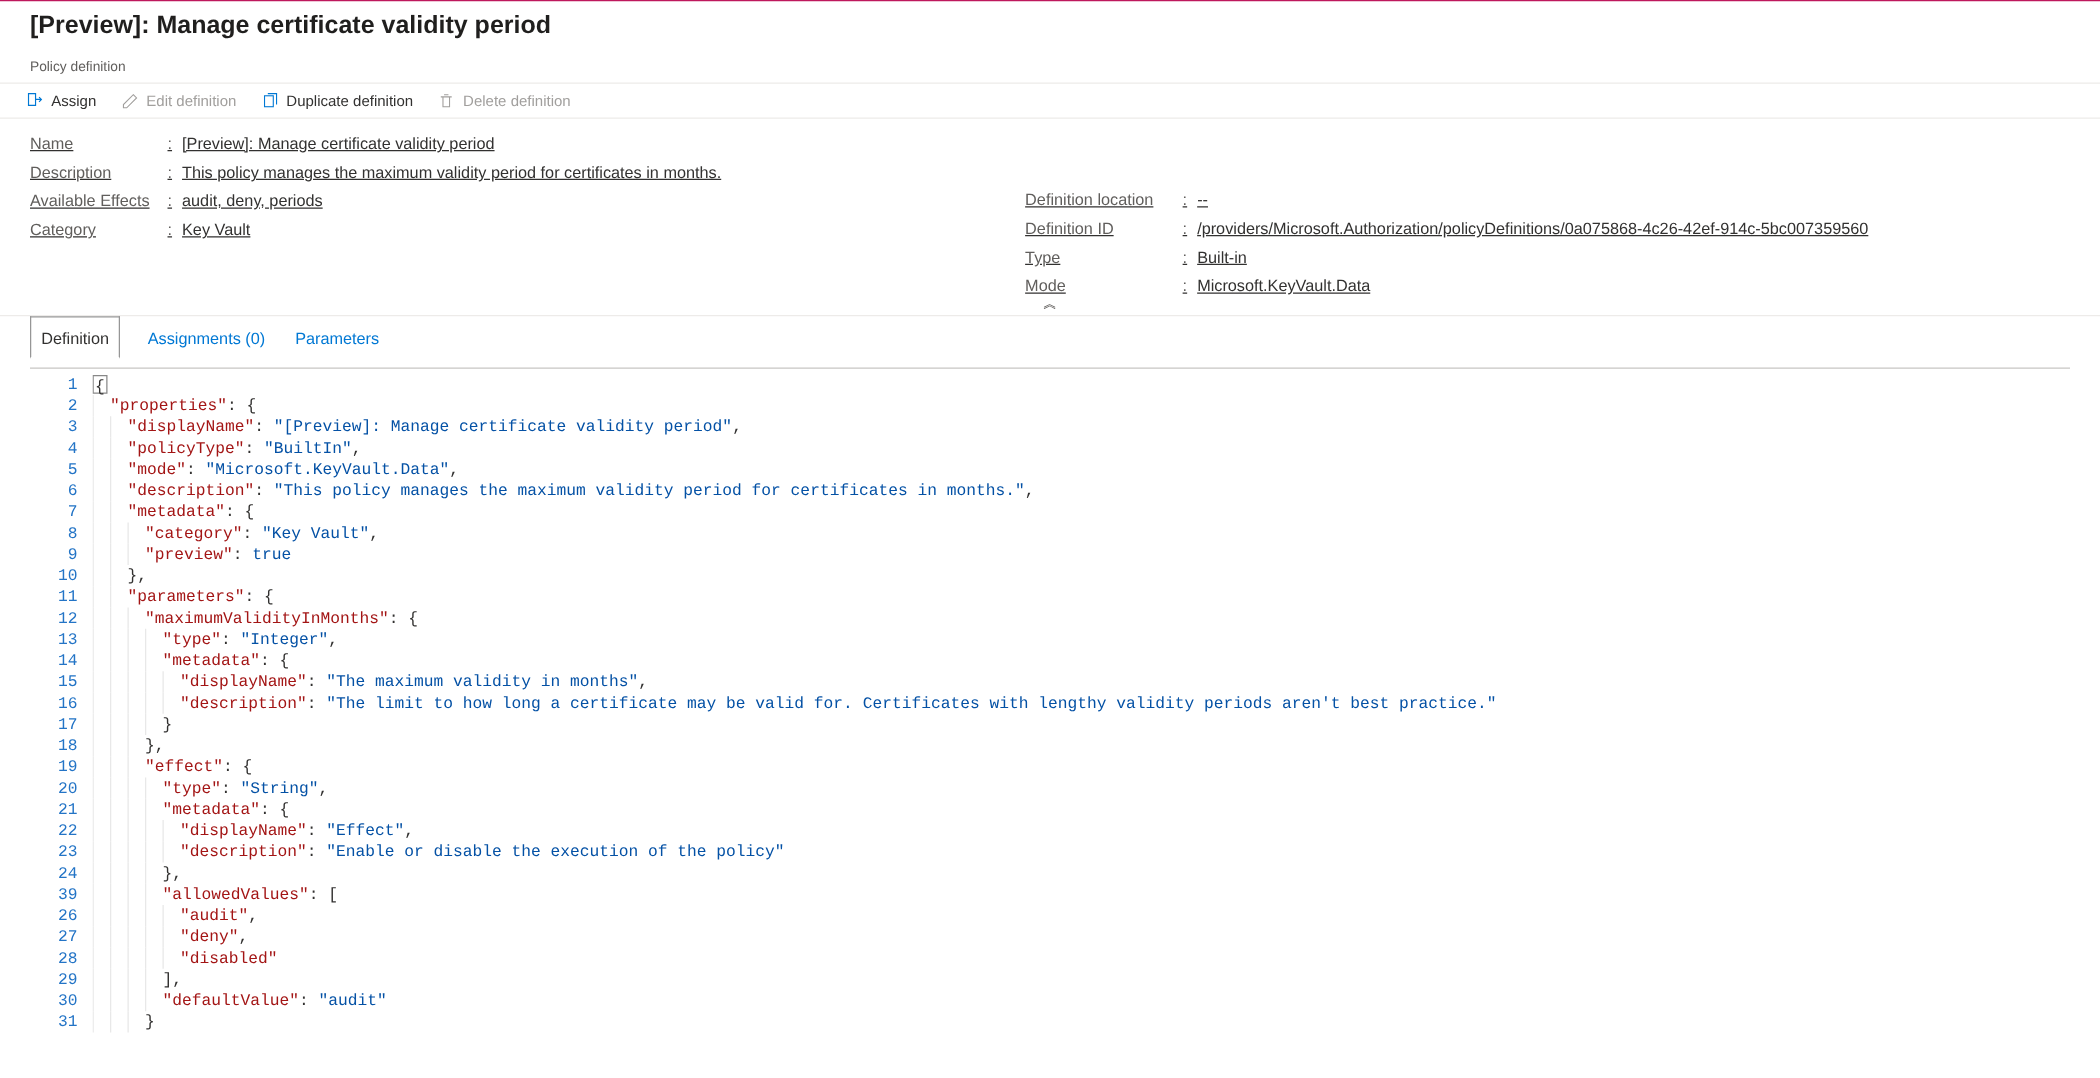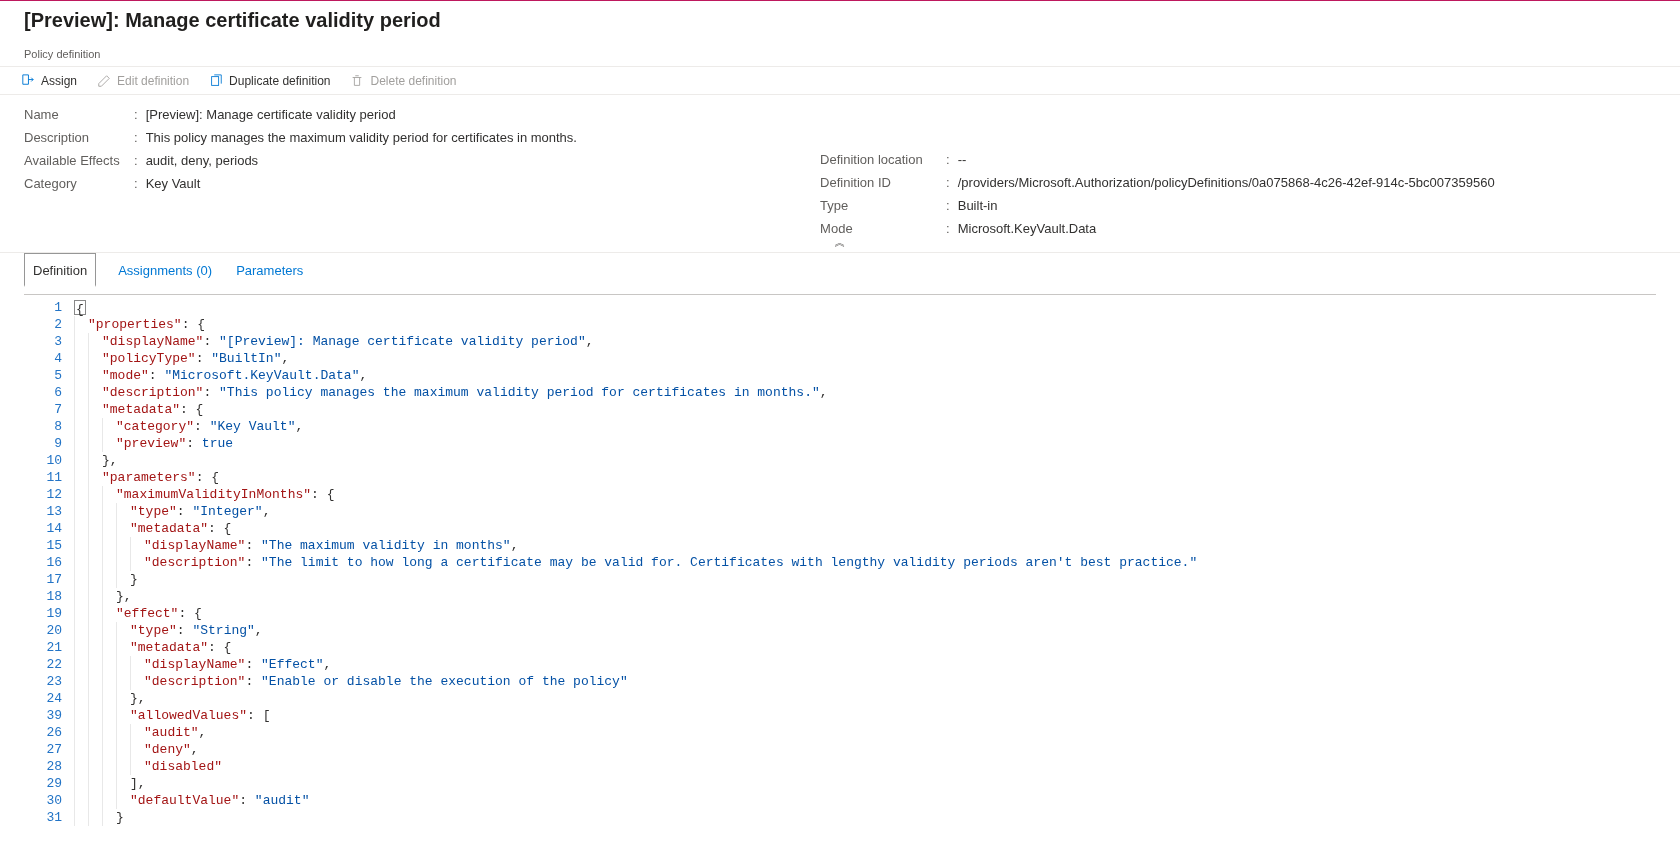--- a/index.html
+++ b/index.html
@@ -45,21 +45,21 @@
   }
   .tb-btn.enabled { color: #323130; }
   .tb-btn.disabled { color: #a19f9d; cursor: default; }
   .tb-btn .icon { display: inline-flex; }
   .details {
     display: flex;
     padding: 12px 24px 8px 24px;
     font-size: 13px;
     position: relative;
   }
-  .col { flex: 1; }
+  .col { flex: 1; text-decoration: underline; }
   .col.right { flex: 1.05; margin-top: 45px; }
   .kv { display: flex; margin-bottom: 8px; }
   .kv .k { color: #605e5c; width: 110px; flex-shrink: 0; }
   .col.right .kv .k { width: 126px; }
   .kv .sep { color: #605e5c; margin-right: 8px; }
   .kv .v { color: #323130; }
   .collapse-caret {
     position: absolute;
     right: 50%;
     bottom: 2px;

